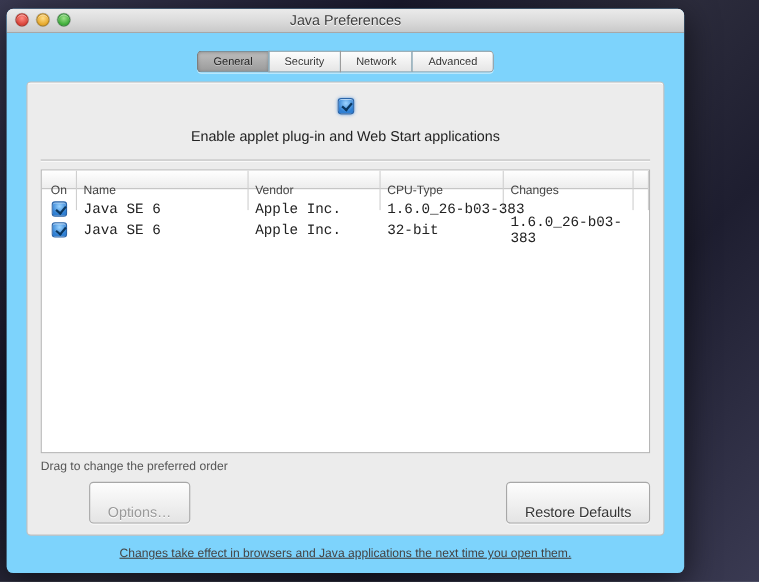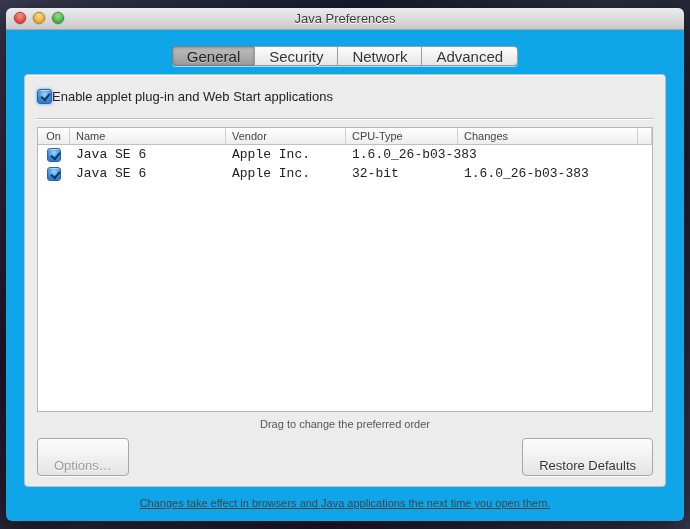--- a/index.html
+++ b/index.html
@@ -4,22 +4,22 @@
 <style>
   * { box-sizing: border-box; margin: 0; padding: 0; }
   html, body { width: 690px; height: 529px; overflow: hidden; font-family: "Lucida Grande", "Helvetica Neue", Arial, sans-serif; font-size: 13px; color: #222; }
   body {
     background: linear-gradient(135deg, #3a3a52 0%, #1a1a2e 30%, #2d2d3d 50%, #1e1e30 70%, #3a3a52 100%);
     padding: 8px 6px 10px 6px;
   }
 
   
   .window {
-    width: 678px; height: 513px;
-    background: #0ea5e9;
+    width: 616px; height: 513px;
+    background: #7dd3fc;
     border-radius: 6px;
     box-shadow: 0 8px 30px rgba(0,0,0,0.6), inset 0 1px 0 rgba(255,255,255,0.6);
     display: flex; flex-direction: column;
     overflow: hidden;
   }
   .titlebar {
     height: 22px; position: relative;
     background: linear-gradient(to bottom, #ebebeb 0%, #dcdcdc 50%, #c9c9c9 100%);
     border-bottom: 1px solid #a7a7a7;
     border-top-left-radius: 6px; border-top-right-radius: 6px;
@@ -31,21 +31,21 @@
   .tl-min   { background: radial-gradient(circle at 50% 35%, #ffdd87, #e6a92e 70%); border: 0.5px solid #b2821e; }
   .tl-zoom  { background: radial-gradient(circle at 50% 35%, #9be089, #3fae3a 70%); border: 0.5px solid #37893b; }
   .title { font-size: 13px; color: #3c3c3c; text-shadow: 0 1px 0 #fff; }
 
   .content-area { flex: 1 1 auto; padding: 0 18px 12px 18px; display: flex; flex-direction: column; }
 
   
   .tabstrip { display: flex; justify-content: center; margin-top: 16px; }
   .seg { display: flex; border-radius: 4px; overflow: hidden; box-shadow: 0 1px 0 rgba(255,255,255,0.6); }
   .seg button {
-    font: inherit; font-size: 15px; color: #333;
+    font: inherit; font-size: 10px; color: #333;
     padding: 2px 14px; height: 20px; line-height: 16px;
     background: linear-gradient(to bottom, #fdfdfd, #e5e5e5);
     border: 1px solid #9c9c9c; border-right-width: 0;
     cursor: default; text-shadow: 0 1px 0 #fff;
   }
   .seg button:last-child { border-right-width: 1px; border-top-right-radius: 4px; border-bottom-right-radius: 4px; }
   .seg button:first-child { border-top-left-radius: 4px; border-bottom-left-radius: 4px; }
   .seg button.selected {
     background: linear-gradient(to bottom, #bfbfbf, #9a9a9a);
     color: #222; text-shadow: 0 1px 0 rgba(255,255,255,0.35);
@@ -57,21 +57,21 @@
   .groupbox {
     margin-top: 8px;
     border: 1px solid #bfbfbf;
     background: #ececec;
     border-radius: 4px;
     padding: 14px 12px 10px 12px;
     flex: 1 1 auto; display: flex; flex-direction: column;
     box-shadow: inset 0 1px 0 #fff;
   }
 
-  .enable-row { display: flex; align-items: center; justify-content: flex-start; gap: 0; }
+  .enable-row { display: flex; align-items: center; justify-content: flex-start; gap: 12px; flex-direction: column; }
   .aqua-check {
     width: 15px; height: 15px; border-radius: 3px;
     background: radial-gradient(circle at 50% 30%, #9cd4ff, #2f7fd3 70%);
     border: 1px solid #2a64a8;
     box-shadow: 0 0 3px rgba(70,140,220,0.9), inset 0 1px 0 rgba(255,255,255,0.5);
     position: relative; flex: none;
   }
   .aqua-check.small { width: 14px; height: 14px; box-shadow: inset 0 1px 0 rgba(255,255,255,0.5); }
   .aqua-check::after {
     content: ""; position: absolute; left: 3px; top: 3px; width: 7px; height: 4px;
@@ -82,42 +82,43 @@
   .separator { height: 1px; background: #bcbcbc; margin: 14px 0 8px 0; box-shadow: 0 1px 0 #fff; }
 
   .explain { font-size: 12px; color: #3c3c3c; line-height: 1.3; margin: 4px 2px 8px 2px; }
 
   
   .table-wrap {
     flex: 1 1 auto; background: #fff; border: 1px solid #b6b6b6;
     display: flex; flex-direction: column; overflow: hidden;
   }
   .thead { display: flex; height: 17px; background: linear-gradient(to bottom,#fff,#ededed); border-bottom: 1px solid #c0c0c0; font-size: 11px; color: #444; }
-  .th, .td { padding: 8px 6px; display: flex; align-items: center; }
+  .th, .td { padding: 18px 6px; display: flex; align-items: center; }
   .th { border-right: 1px solid #cfcfcf; }
   .col-on { width: 32px; flex: none; justify-content: center; }
   .col-name { width: 156px; flex: none; }
   .col-vendor { width: 120px; flex: none; }
   .col-cpu { width: 112px; flex: none; }
   .col-ver { flex: 1 1 auto; }
   .col-end { width: 14px; flex: none; }
   .tbody { flex: 1 1 auto; overflow: auto; font-family: Liberation Mono, monospace; }
   .tr { display: flex; height: 19px; font-size: 13px; color: #222; }
   .tr .td { border-right: 1px solid transparent; }
 
-  .hint { text-align: center; font-size: 11px; color: #555; margin: 6px 0 8px; }
+  .hint { text-align: left; font-size: 11px; color: #555; margin: 6px 0 8px; }
 
   .button-row { display: flex; justify-content: space-between; }
   .mac-btn {
     font: inherit; font-size: 13px; color: #333;
     padding: 18px 16px; height: 22px; line-height: 18px;
     background: linear-gradient(to bottom,#fdfdfd,#e4e4e4);
     border: 1px solid #a7a7a7; border-radius: 4px;
     box-shadow: 0 1px 0 rgba(255,255,255,0.7);
     text-shadow: 0 1px 0 #fff;
+    margin-left: 44px;
   }
   .mac-btn.disabled { color: #9a9a9a; }
 
   .footer-note { text-align: center; font-size: 11px; color: #444; margin: 10px 0 0; text-decoration: underline; }
 </style>
 </head>
 <body>
 
 <div class="window">
 

